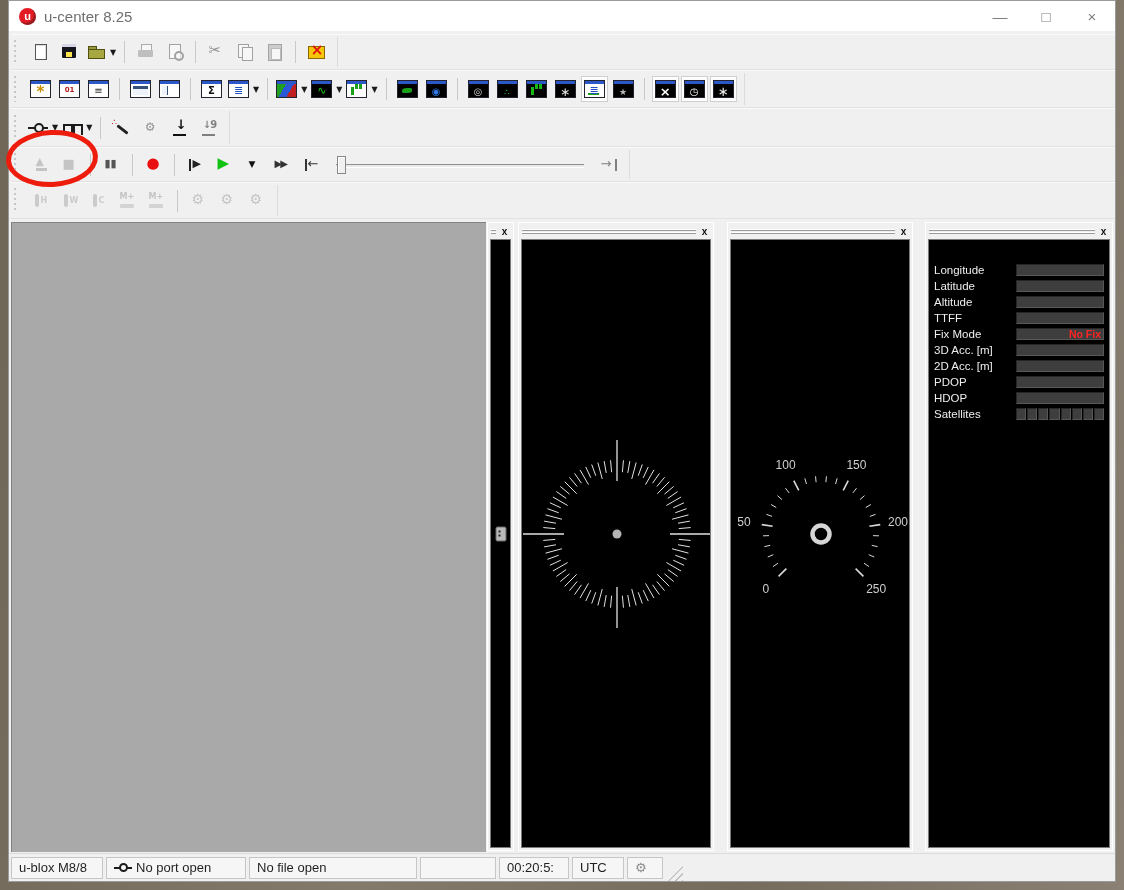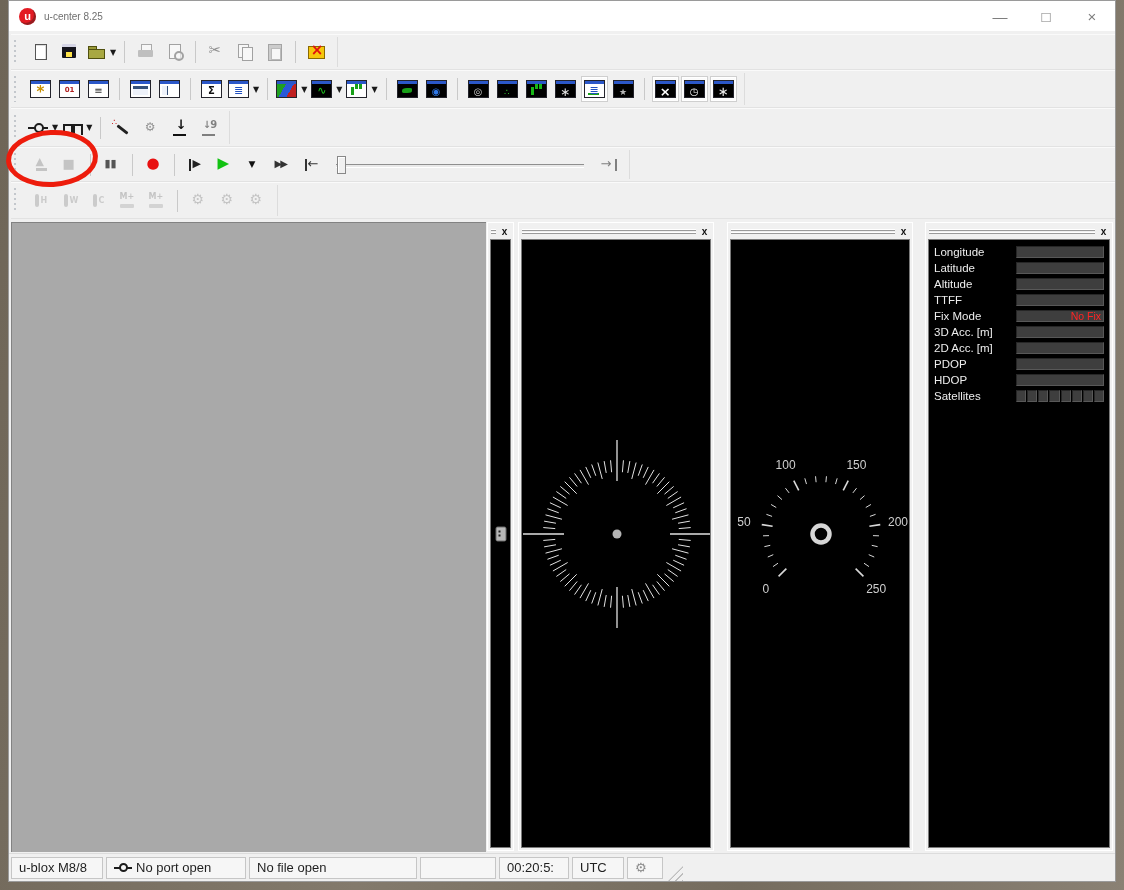--- a/index.html
+++ b/index.html
@@ -6,21 +6,21 @@
   .screen{position:relative;width:1124px;height:890px;overflow:hidden;
     background:linear-gradient(100deg,#6e6557,#837a6c 40%,#756c5e 70%,#8a8174);
     font-family:"Liberation Sans",sans-serif;-webkit-font-smoothing:antialiased}
   
   .win-frame{position:absolute;left:8px;top:0;width:1108px;height:882px;background:#f0f0f0;
     border:1px solid #9a9a9a;box-sizing:border-box;display:flex;flex-direction:column}
   .titlebar{height:30px;background:#fff;display:flex;align-items:center;flex:0 0 auto}
   .logo{width:17px;height:17px;border-radius:50%;background:#e31b23;color:#fff;margin:0 8px 0 10px;
     display:flex;align-items:center;justify-content:center;font:bold 11px "Liberation Sans",sans-serif;
     box-shadow:inset -2px -2px 0 rgba(90,30,30,.55)}
-  .title-text{font-size:10px;color:#6f6f6f}
+  .title-text{font-size:15px;color:#6f6f6f}
   .win-ctrls{margin-left:auto;display:flex;height:100%}
   .wc{width:46px;display:flex;align-items:center;justify-content:center;color:#7e7e7e;font-size:15px}
   .menubar{height:28px;background:#fff;border-bottom:1px solid #e4e4e4;display:flex;align-items:center;
     padding-left:12px;flex:0 0 auto}
   .menu-item{padding:0 9px;font-size:14.5px;color:#4c4c4c}
   
   .toolzone{flex:0 0 auto;background:#f0f0f0;padding:3px 0 2px 2px}
   .trow{display:flex;align-items:center;border-top:1px solid #fafafa;border-bottom:1px solid #e2e2e2}
   .trow.r1{height:34px}.trow.r2{height:36px}.trow.r3{height:37px}.trow.r4{height:33px}.trow.r5{height:35px}
   .tgrip{width:5px;height:70%;margin:0 5px 0 3px;
@@ -529,40 +529,40 @@
             </svg>
         </div>
       </div>
 
       <div class="panel" style="left:916px;width:188px">
         <div class="phead">
           <span class="pgrip"></span>
           <span class="pclose">x</span>
         </div>
         <div class="pbody">
-          <div id="iv-rows" style="padding-top:4px">
+          <div id="iv-rows" style="padding-top:22px">
               <div class="ivrow">
                 <span class="ivlabel">Longitude</span>
                 <span class="ivval"></span>
               </div>
               <div class="ivrow">
                 <span class="ivlabel">Latitude</span>
                 <span class="ivval"></span>
               </div>
               <div class="ivrow">
                 <span class="ivlabel">Altitude</span>
                 <span class="ivval"></span>
               </div>
               <div class="ivrow">
                 <span class="ivlabel">TTFF</span>
                 <span class="ivval"></span>
               </div>
               <div class="ivrow">
                 <span class="ivlabel">Fix Mode</span>
-                <span class="ivval" style="color: rgb(255, 36, 36);">No Fix</span>
+                <span class="ivval" style="color: rgb(255, 36, 36); font-weight: bold;">No Fix</span>
               </div>
               <div class="ivrow">
                 <span class="ivlabel">3D Acc. [m]</span>
                 <span class="ivval"></span>
               </div>
               <div class="ivrow">
                 <span class="ivlabel">2D Acc. [m]</span>
                 <span class="ivval"></span>
               </div>
               <div class="ivrow">

